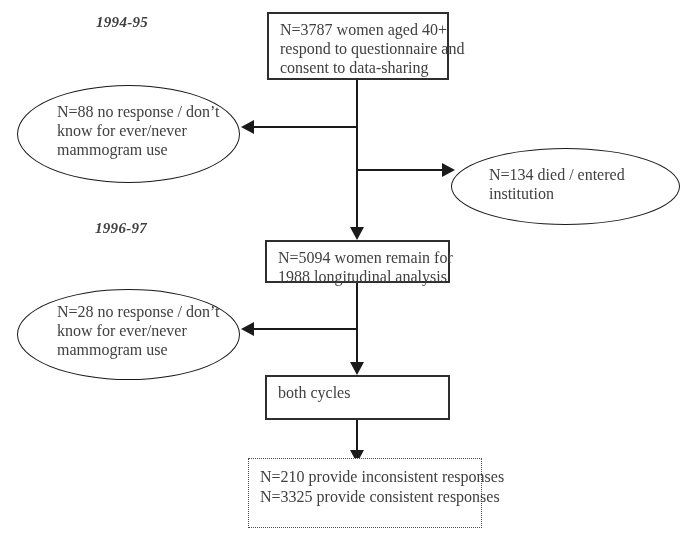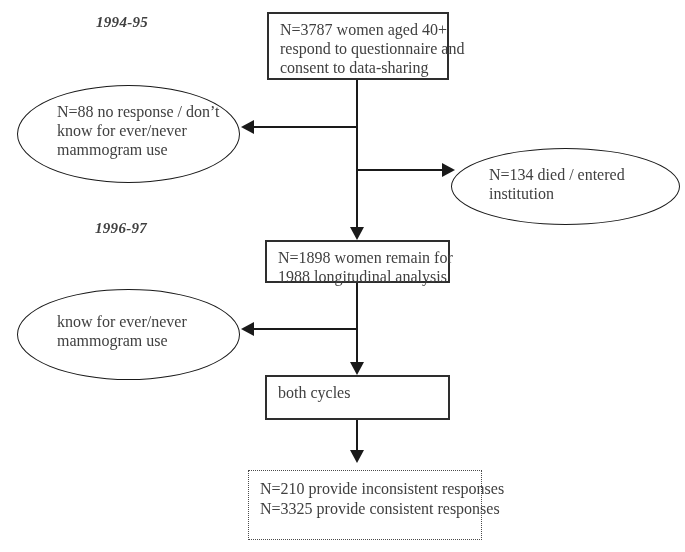--- a/index.html
+++ b/index.html
@@ -106,40 +106,41 @@
 
   <div class="hline" style="left:357px; top:169px; width:86px;"></div>
   <div class="arrow-right" style="left:442px; top:163px;"></div>
 
   <div class="node ellipse" style="left:451px; top:148px; width:229px; height:77px; padding-left:37px; padding-bottom:6px;">
     <div class="tline">N=134 died / entered</div>
     <div class="tline">institution</div>
   </div>
 
   <div class="node rect" style="left:265px; top:240px; width:185px; height:43px;">
-    <div class="tline">N=1898 women remain for</div>
+    <div class="tline">N=5094 women remain for</div>
     <div class="tline">1988 longitudinal analysis</div>
   </div>
 
   <div class="vline" style="left:356px; top:283px; height:80px;"></div>
   <div class="arrow-down" style="left:350px; top:362px;"></div>
 
   <div class="hline" style="left:253px; top:328px; width:104px;"></div>
   <div class="arrow-left" style="left:241px; top:322px;"></div>
 
   <div class="node ellipse" style="left:17px; top:289px; width:223px; height:91px; padding-left:39px; padding-bottom:8px;">
+    <div class="tline">N=28 no response / don’t</div>
     <div class="tline">know for ever/never</div>
     <div class="tline">mammogram use</div>
   </div>
 
   <div class="node rect" style="left:265px; top:375px; width:185px; height:45px;">
     <div class="tline">both cycles</div>
   </div>
 
   <div class="vline" style="left:356px; top:420px; height:31px;"></div>
   <div class="arrow-down" style="left:350px; top:450px;"></div>
 
-  <div class="node dashed" style="left:248px; top:470px; width:234px; height:70px;">
+  <div class="node dashed" style="left:248px; top:458px; width:234px; height:70px;">
     <div class="tline">N=210 provide inconsistent responses</div>
     <div class="tline">N=3325 provide consistent responses</div>
   </div>
 
 </div>
 
 </body></html>

